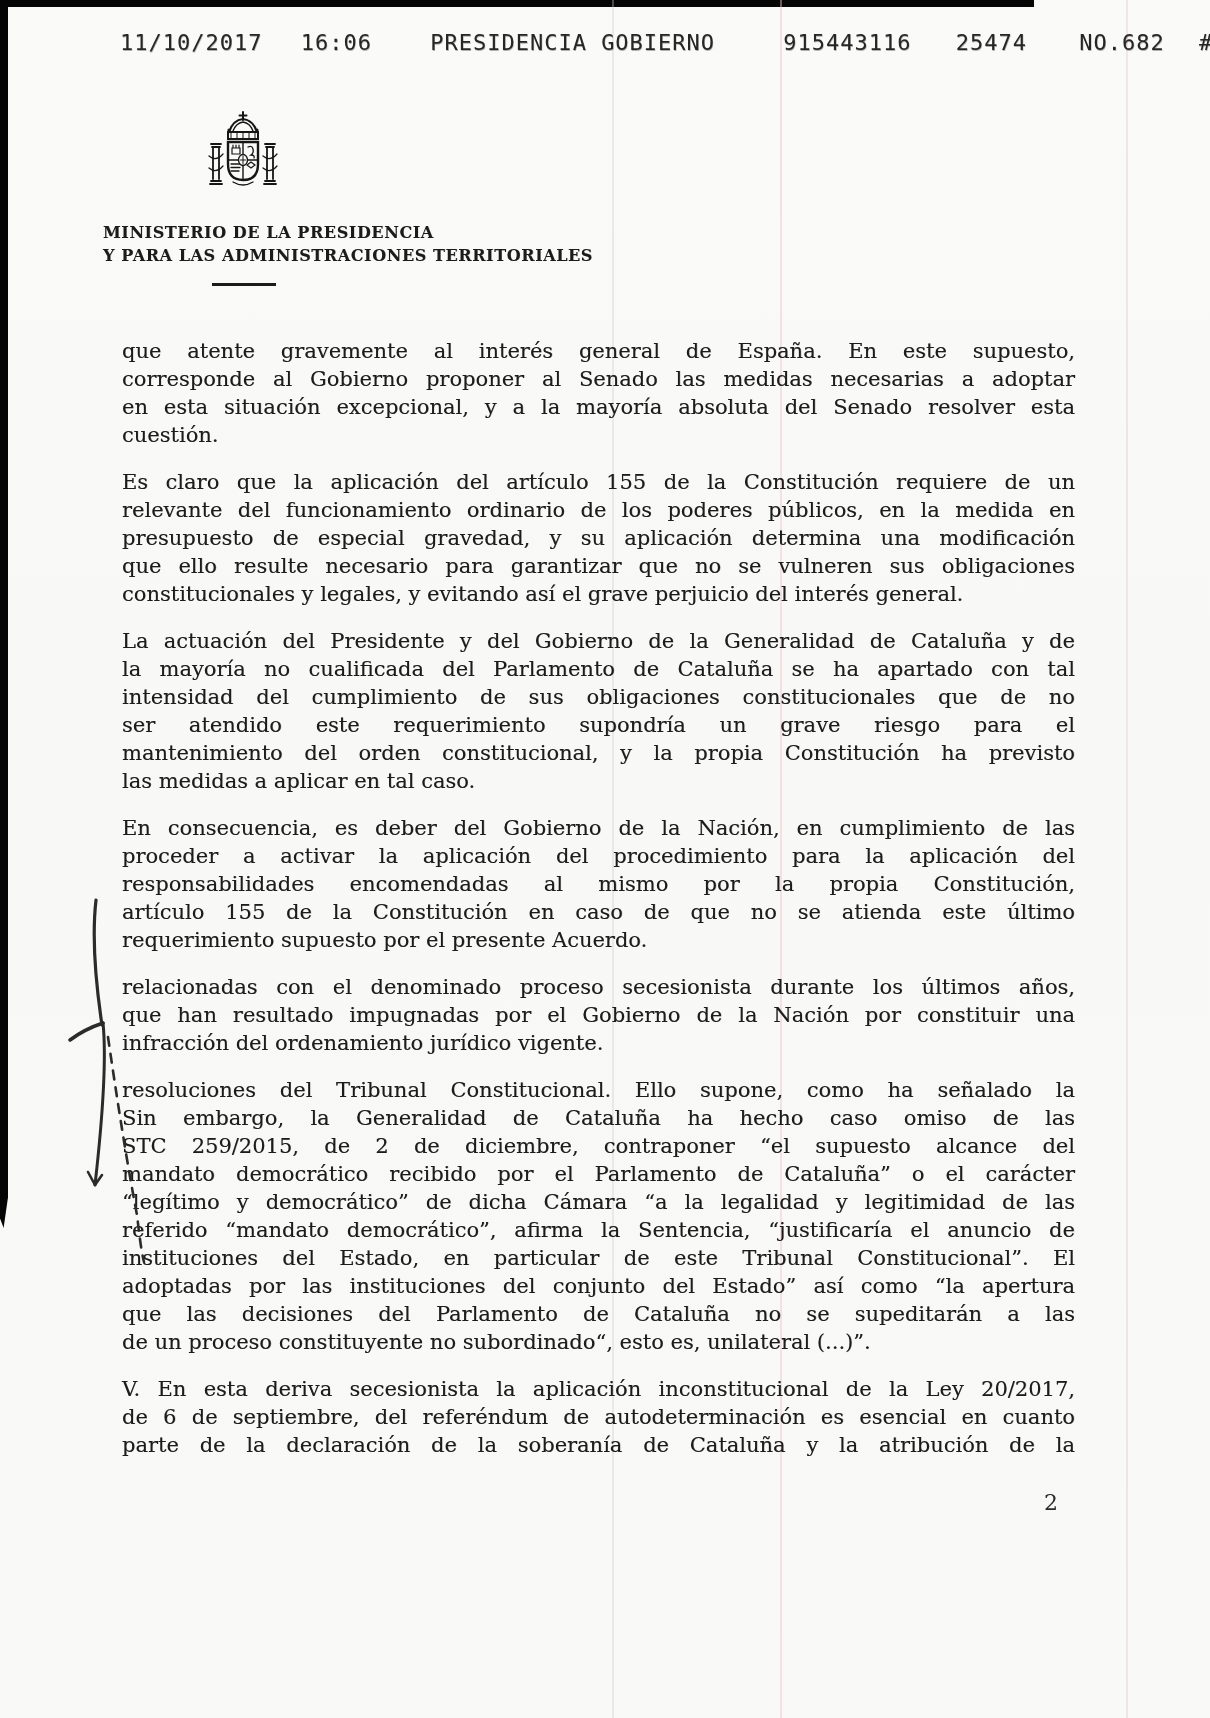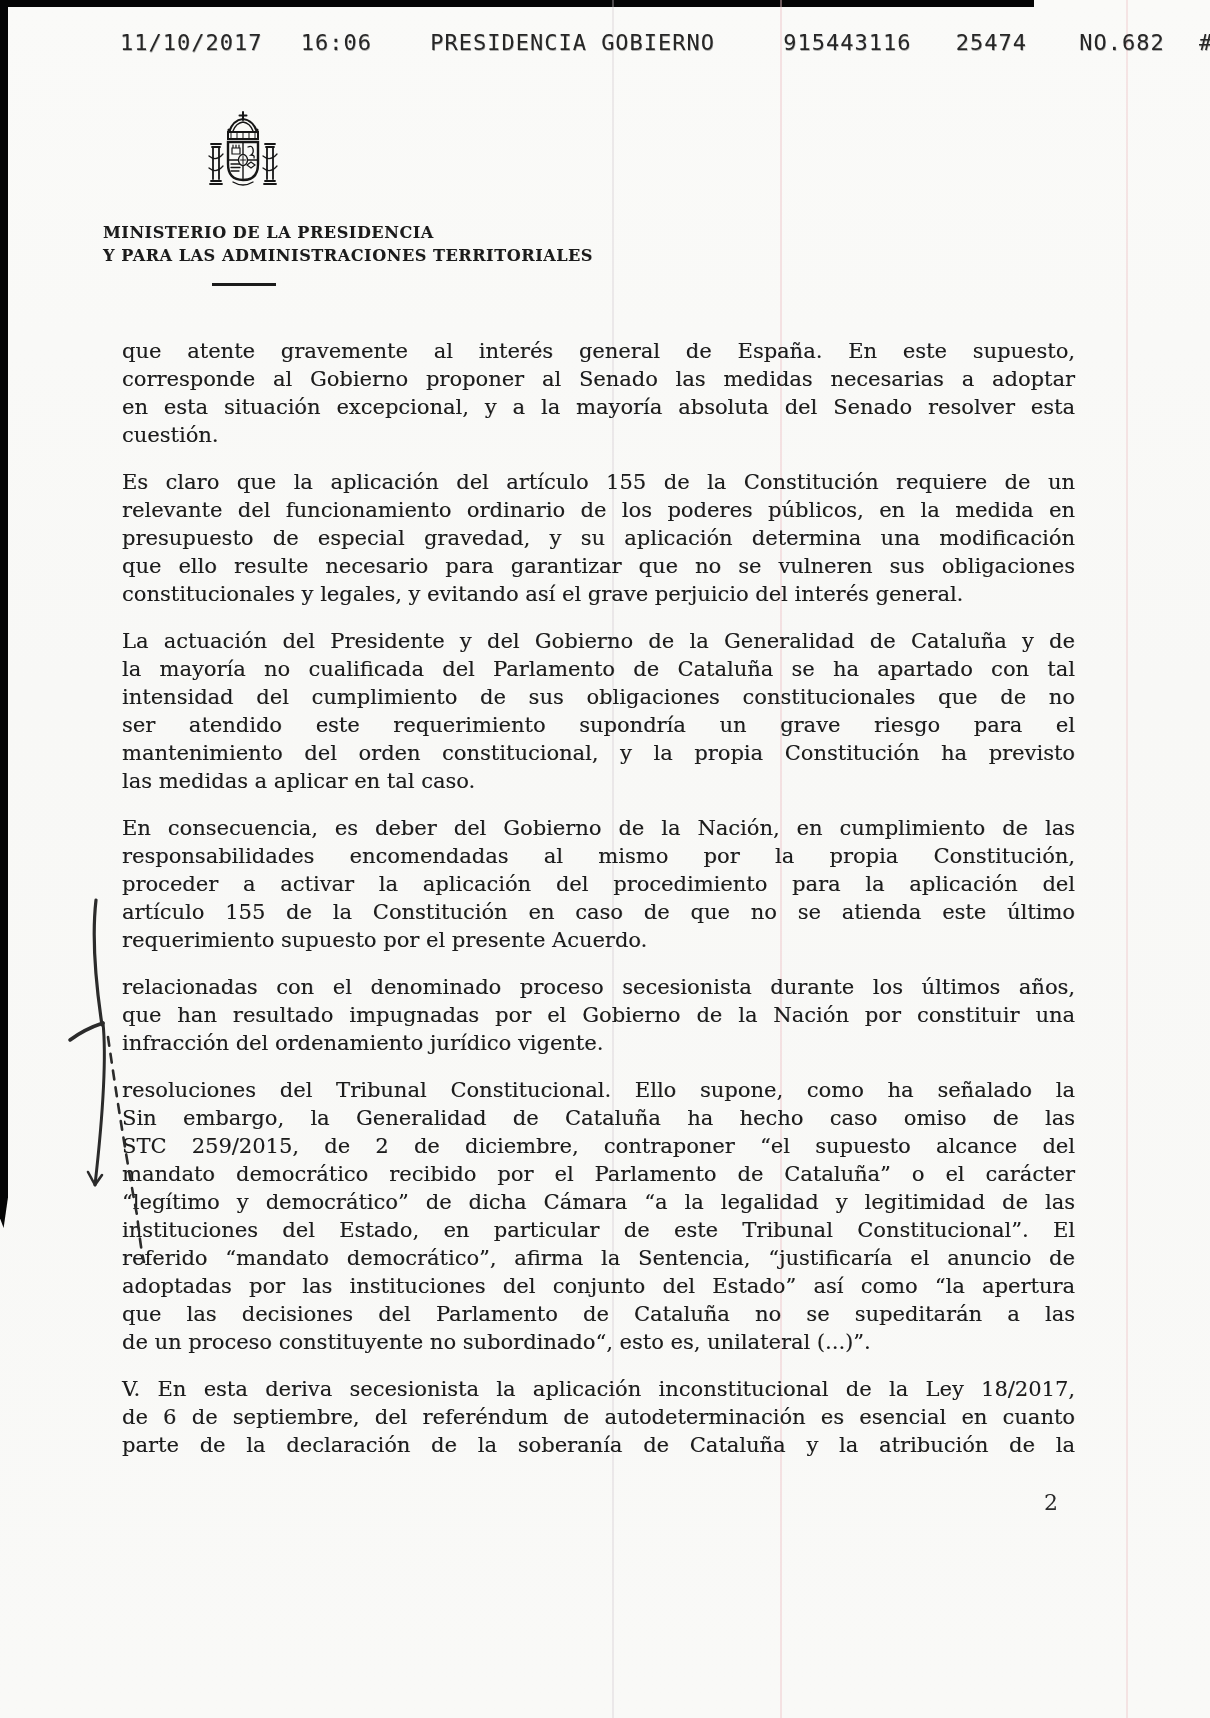--- a/index.html
+++ b/index.html
@@ -166,44 +166,44 @@
       <div class="para">
         <div class="line">La actuación del Presidente y del Gobierno de la Generalidad de Cataluña y de</div>
         <div class="line">la mayoría no cualificada del Parlamento de Cataluña se ha apartado con tal</div>
         <div class="line">intensidad del cumplimiento de  sus obligaciones constitucionales que de no</div>
         <div class="line">ser atendido este requerimiento supondría un grave riesgo para el</div>
         <div class="line">mantenimiento del orden constitucional, y la propia Constitución ha previsto</div>
         <div class="line last">las medidas a aplicar en tal caso.</div>
       </div>
       <div class="para">
         <div class="line">En consecuencia, es deber del Gobierno de la Nación, en cumplimiento de las</div>
+        <div class="line">proceder a activar la aplicación del procedimiento para la aplicación del</div>
         <div class="line">responsabilidades encomendadas al mismo por la propia Constitución,</div>
-        <div class="line">proceder a activar la aplicación del procedimiento para la aplicación del</div>
         <div class="line">artículo 155 de la Constitución en caso de que no se atienda este último</div>
         <div class="line last">requerimiento supuesto por el presente Acuerdo.</div>
       </div>
       <div class="para">
         <div class="line">relacionadas con el denominado proceso secesionista durante los últimos años,</div>
         <div class="line">que han resultado impugnadas por el Gobierno de la Nación por constituir una</div>
         <div class="line last">infracción del ordenamiento jurídico vigente.</div>
       </div>
       <div class="para">
         <div class="line">resoluciones del Tribunal Constitucional. Ello supone, como ha señalado la</div>
         <div class="line">Sin embargo, la Generalidad de Cataluña ha hecho caso omiso de las</div>
         <div class="line">STC 259/2015, de 2 de diciembre, contraponer “el supuesto alcance del</div>
         <div class="line">mandato democrático recibido por el Parlamento de Cataluña” o el carácter</div>
         <div class="line">“legítimo y democrático” de dicha Cámara “a la legalidad y legitimidad de las</div>
+        <div class="line">referido “mandato democrático”, afirma la Sentencia, “justificaría el anuncio de</div>
         <div class="line">instituciones del Estado, en particular de este Tribunal Constitucional”. El</div>
-        <div class="line">referido “mandato democrático”, afirma la Sentencia, “justificaría el anuncio de</div>
         <div class="line">adoptadas por las instituciones del conjunto del Estado” así como “la apertura</div>
         <div class="line">que las decisiones del Parlamento de Cataluña no se supeditarán a las</div>
         <div class="line last">de un proceso constituyente no subordinado“, esto es, unilateral (...)”.</div>
       </div>
       <div class="para">
-        <div class="line">V. En esta deriva secesionista la aplicación inconstitucional de la Ley 18/2017,</div>
+        <div class="line">V. En esta deriva secesionista la aplicación inconstitucional de la Ley 20/2017,</div>
         <div class="line">de 6 de septiembre, del referéndum de autodeterminación es esencial en cuanto</div>
         <div class="line">parte de la declaración de la soberanía de Cataluña y la atribución de la</div>
       </div>
     </div>
 
   <svg class="pen-annotation" viewBox="0 0 120 390" fill="none" stroke="#2b2b2b" stroke-linecap="round">
     <path d="M56 10 C52 45 56 95 62 135" stroke-width="3.2"></path>
     <path d="M30 150 C42 141 54 136 63 133" stroke-width="3.6"></path>
     <path d="M63 133 C67 172 61 242 55 295" stroke-width="3"></path>
     <path d="M55 295 l-7 -13 M55 295 l7 -10" stroke-width="2.6"></path>

